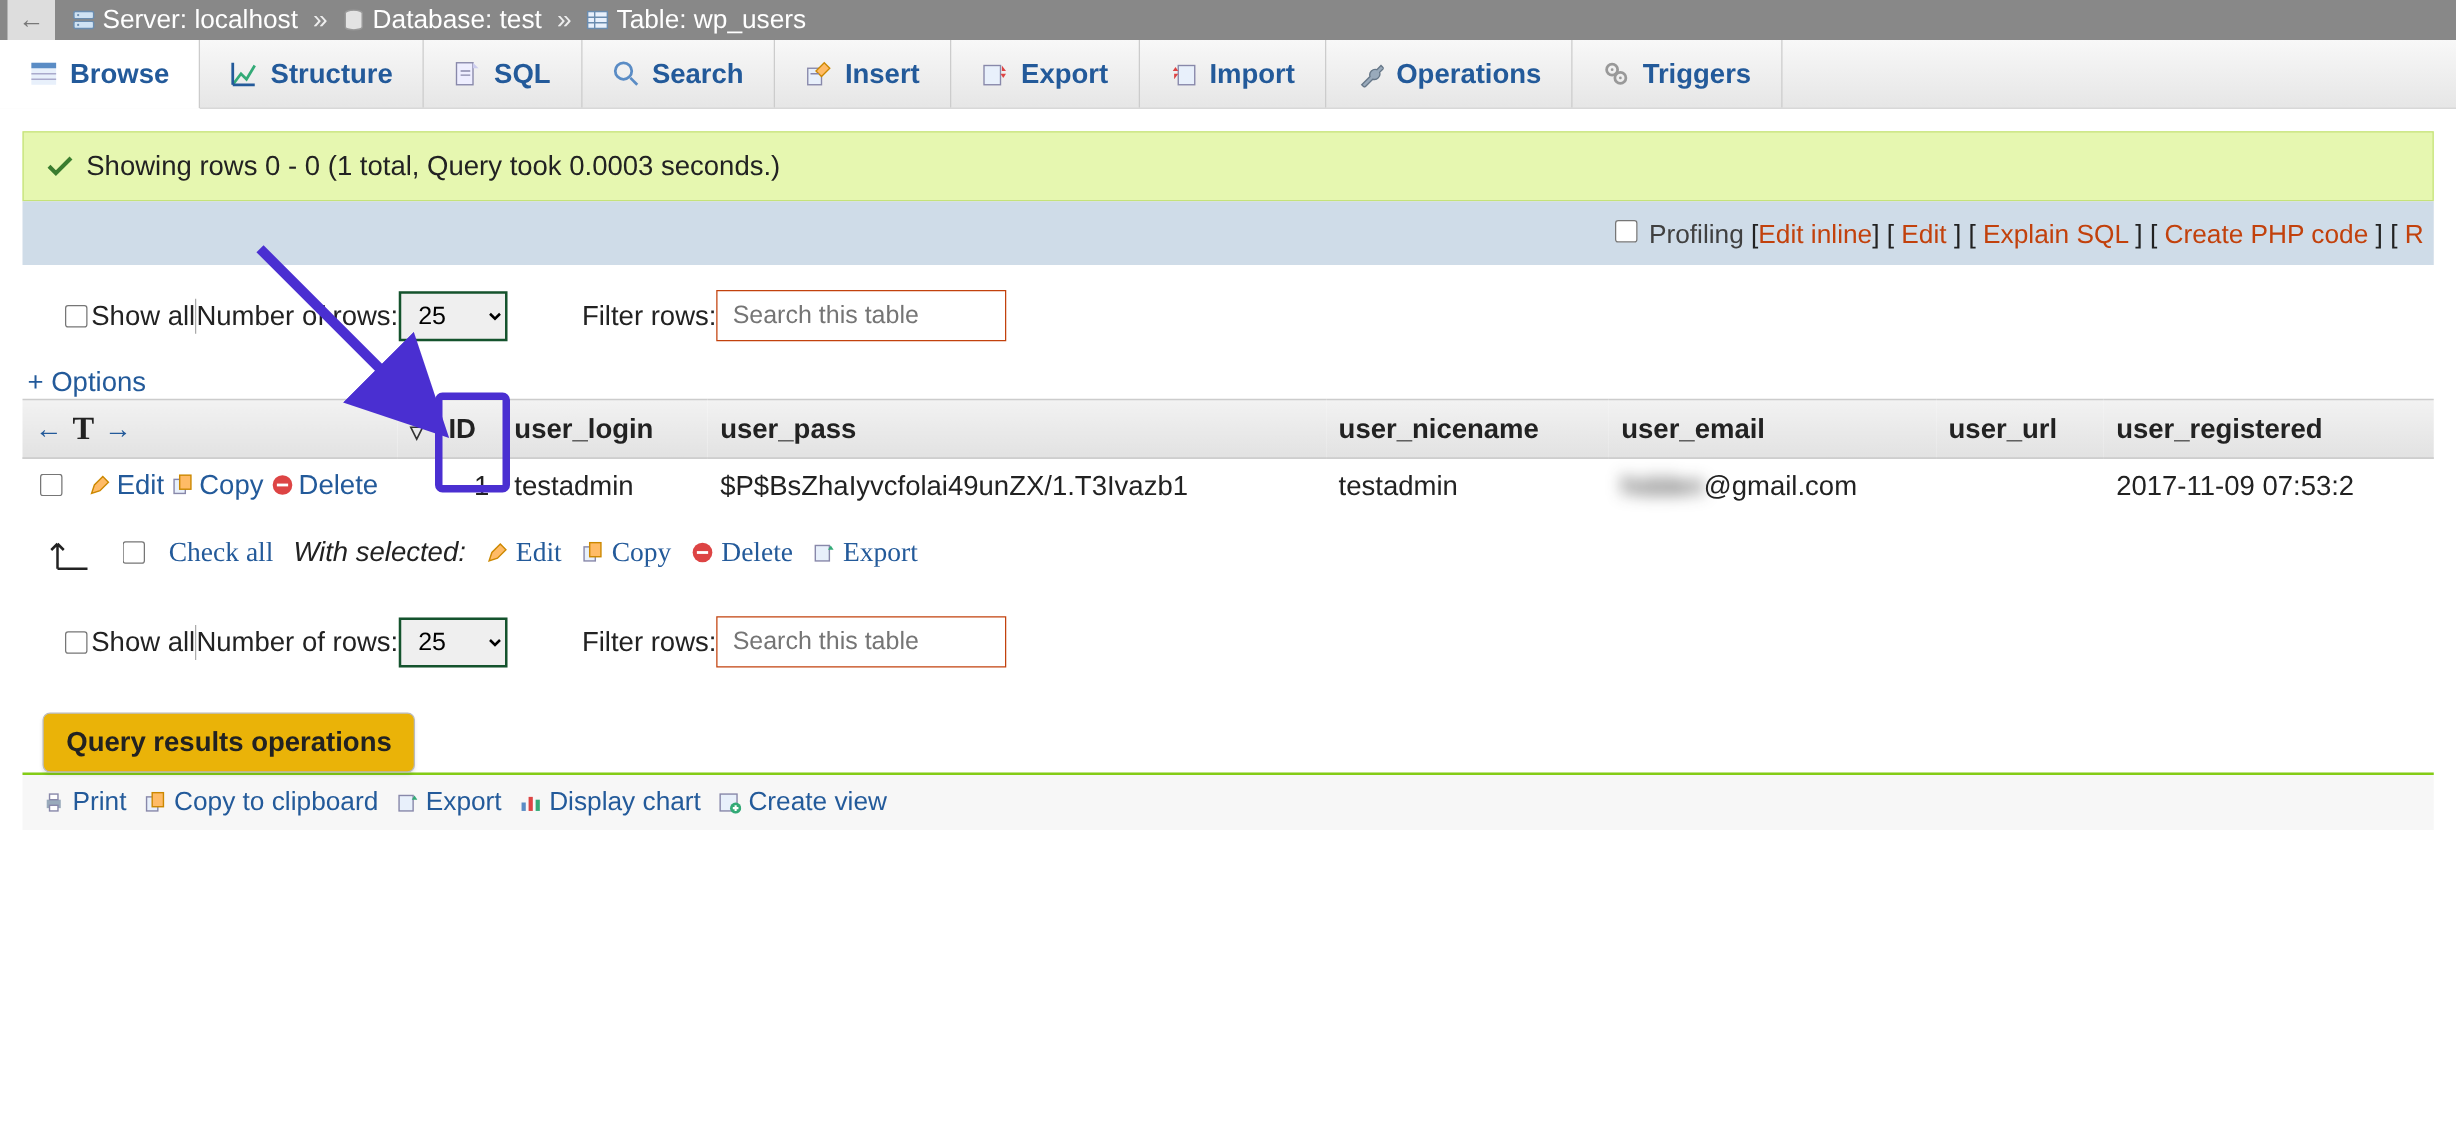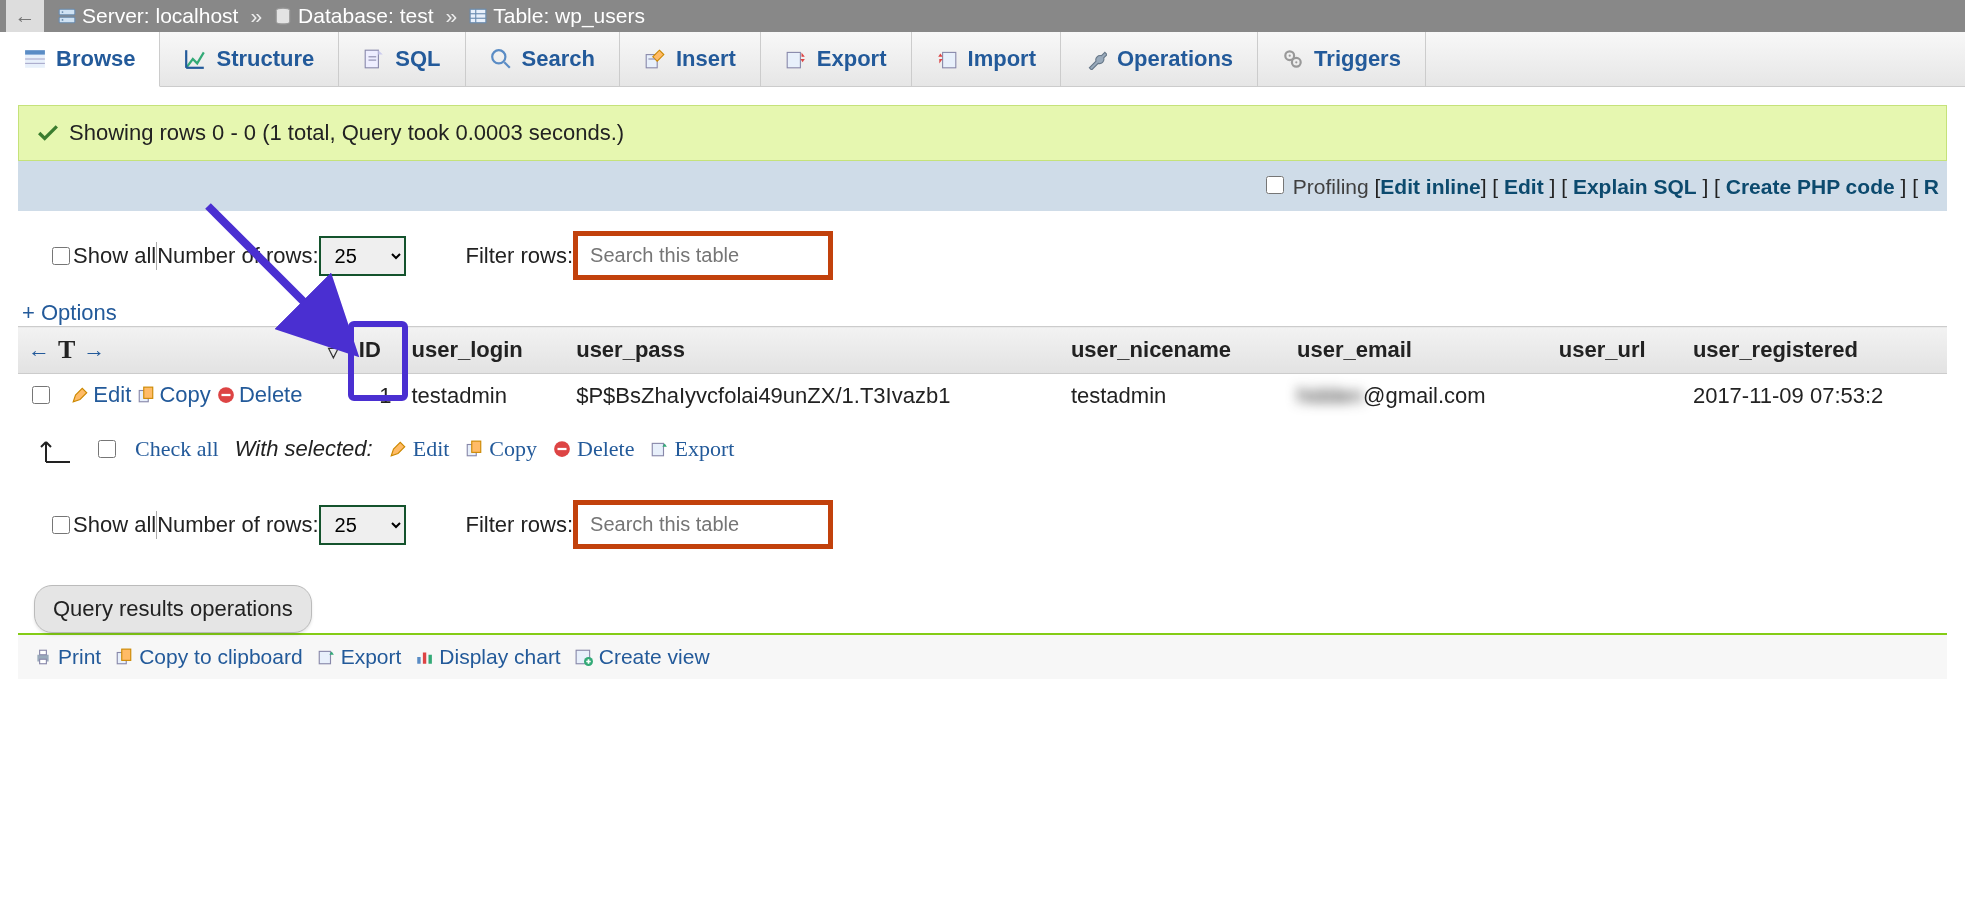--- a/index.html
+++ b/index.html
@@ -85,39 +85,39 @@
   }
   .querybox .kw { color: #7a5aa0; border-bottom: 1px dotted #888;}
   .querybox .tbl { color: #333; }
 
   .actionbar {
     background: #cfdce8;
     padding: 12px 8px;
     text-align: right;
     font-size: 21px;
   }
-  .actionbar a { color: #0c4a6e; text-decoration: none; font-weight: bold; }
+  .actionbar a { color: #c2410c; text-decoration: none; }
   .actionbar .prof { color: #404040; }
 
   .controls {
     display: flex;
     align-items: center;
     padding: 20px 30px;
   }
   .controls .divider { width: 1px; height: 28px; background: #aaa; }
   .controls select {
     font-size: 20px;
     padding: 6px 30px 6px 10px;
     border: 2px solid #14532d;
   }
   .controls input[type=text] {
     font-size: 20px;
     padding: 8px 12px;
-    border: 5px solid #c2410c;
-    width: 260px;
+    border: 1px solid #c2410c;
+    width: 232px;
   }
   .options { padding-left: 4px; }
   .options a { color: #235a9a; text-decoration: none; font-size: 22px; }
 
   
   table.results {
     border-collapse: collapse;
     width: 100%;
     font-size: 22px;
   }
@@ -164,24 +164,24 @@
     gap: 16px;
     padding: 16px 20px;
     font-size: 22px;
   }
   .bulkrow .withsel { font-style: italic; }
   .bulkrow a { display: inline-flex; align-items: center; gap: 6px; color: #235a9a; text-decoration: none; font-family: Liberation Serif, serif; }
 
   .opsbox {
     display: inline-block;
     border: 1px solid #bbb;
-    border-radius: 18px;
-    background: #e5e5e5;
+    border-radius: 6px;
+    background: #eab308;
     padding: 10px 18px;
-    font-weight: normal;
+    font-weight: bold;
     font-size: 22px;
     margin: 16px 16px 0 16px;
     box-shadow: 0 2px 3px rgba(0,0,0,0.1);
   }
   .opsline {
     display: flex;
     align-items: center;
     gap: 14px;
     padding: 10px 16px;
     font-size: 21px;

